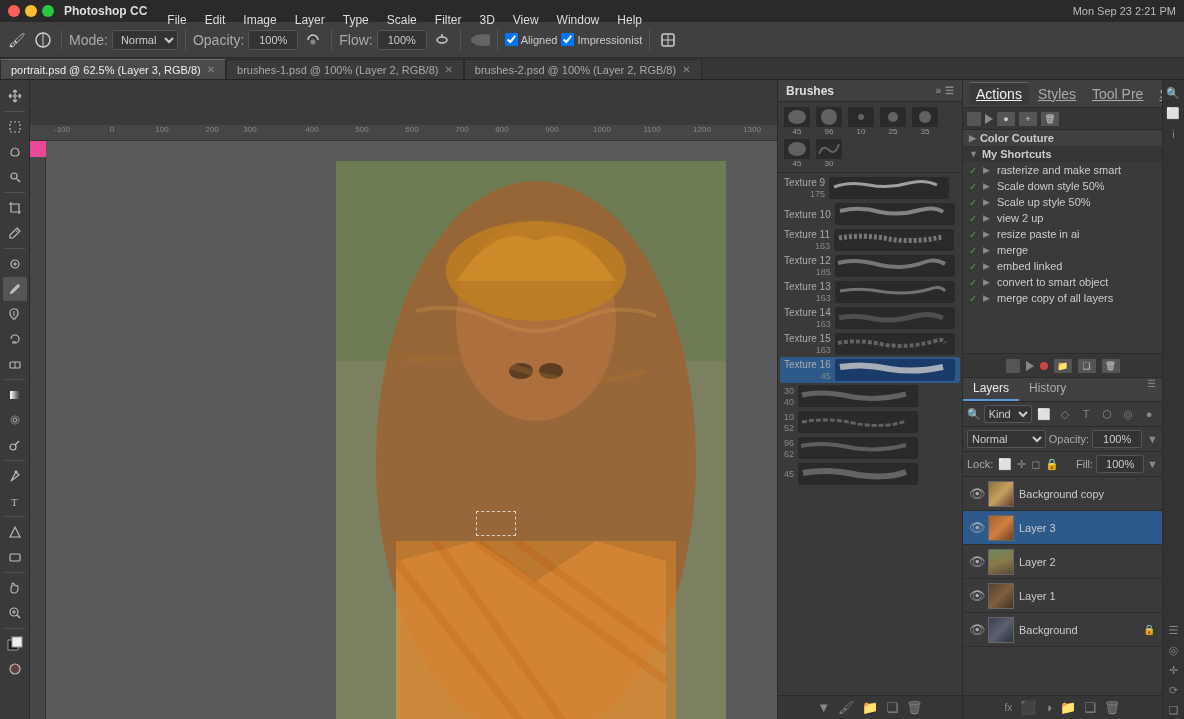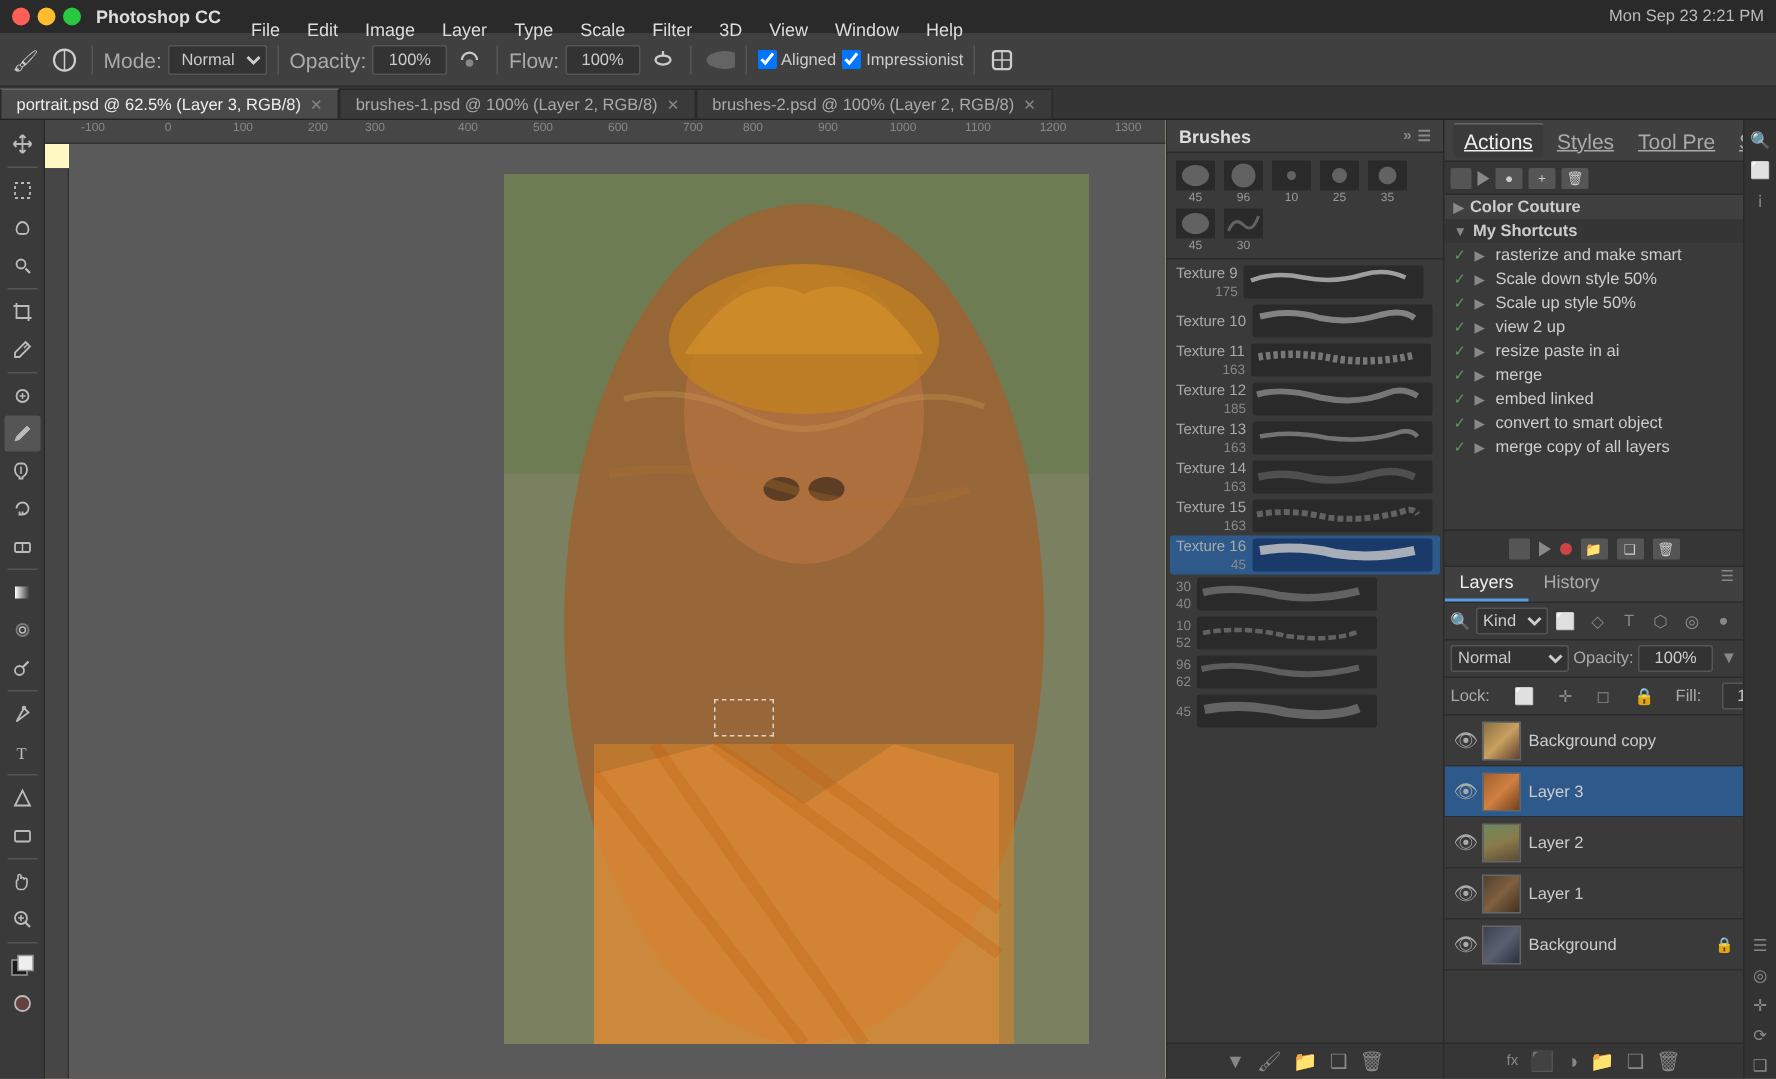--- a/index.html
+++ b/index.html
@@ -124,23 +124,24 @@
       position: relative;
     }
     .tool-btn:hover, .tool-btn.active { background: #555; color: #fff; }
     .tool-sep { width: 20px; height: 1px; background: #555; margin: 2px 0; }
 
     
     #canvas-area-wrap {
       flex: 1;
       display: flex;
       flex-direction: column;
-      background: #fef9c3;
+      background: #ec4899;
       overflow: hidden;
       position: relative;
+      margin-top: 45px;
     }
     #ruler-h {
       height: 16px;
       background: #464646;
       border-bottom: 1px solid #333;
       display: flex;
       align-items: center;
       padding-left: 16px;
       overflow: hidden;
       position: relative;
@@ -438,21 +439,21 @@
       color: #ccc;
       font-size: 11px;
       height: 18px;
       border-radius: 2px;
       text-align: center;
     }
     #layers-lock-row {
       display: flex;
       align-items: center;
       padding: 3px 4px;
-      gap: 14px;
+      gap: 3px;
       border-bottom: 1px solid #2a2a2a;
     }
     .layers-lock-label { font-size: 11px; color: #aaa; }
     .lock-btn { font-size: 11px; color: #888; cursor: pointer; margin-left: 2px; }
     .fill-label { font-size: 11px; color: #aaa; margin-left: auto; }
     .fill-input {
       width: 48px;
       background: #333;
       border: 1px solid #555;
       color: #ccc;

